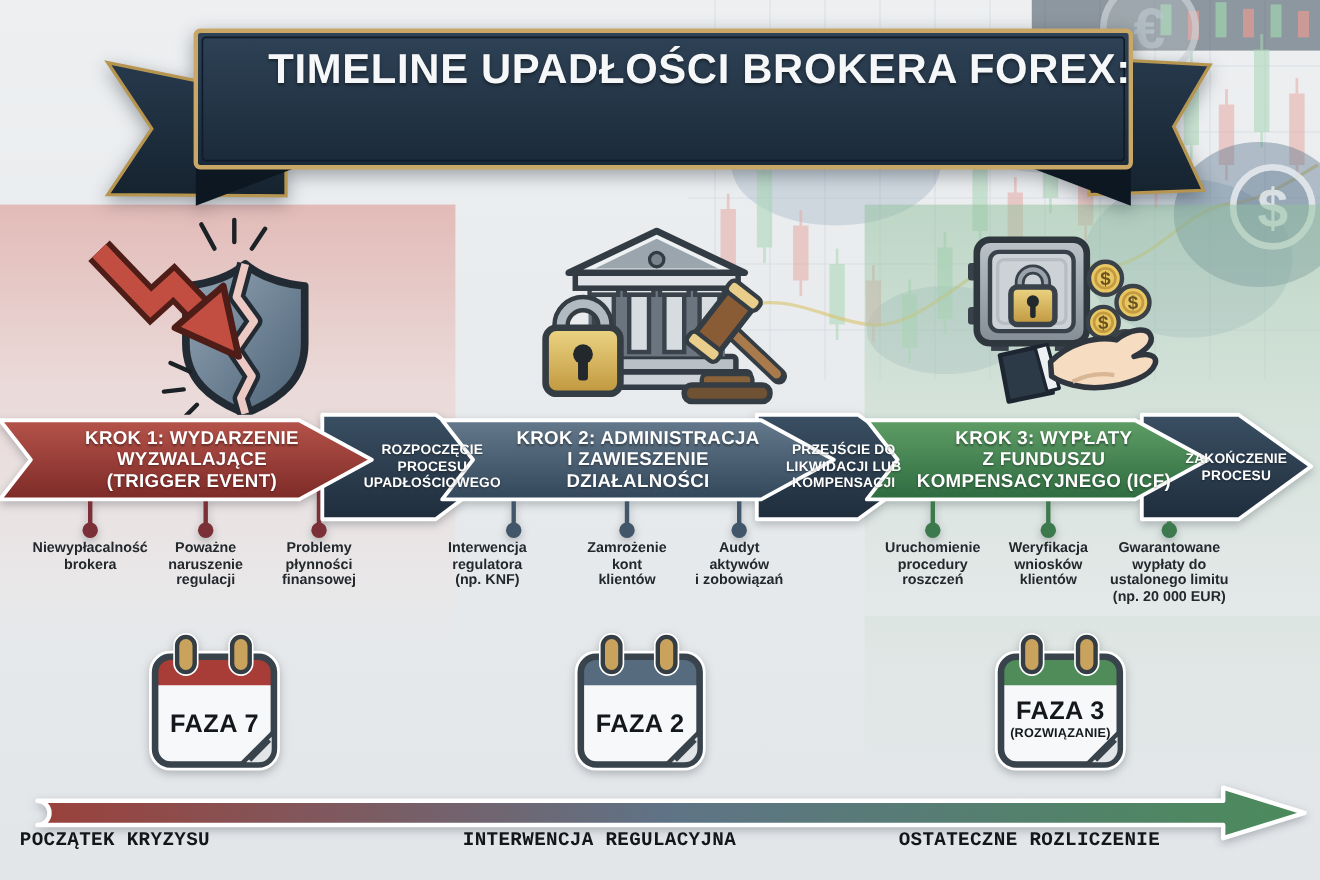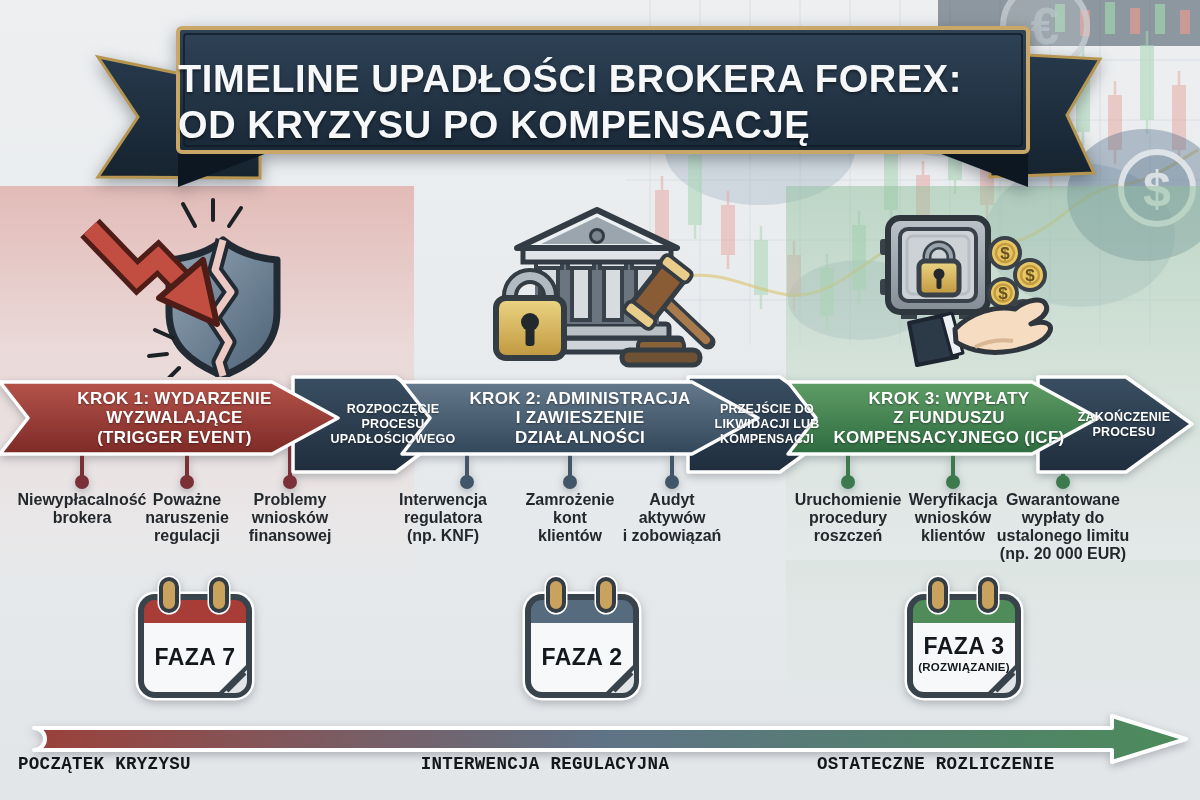--- a/index.html
+++ b/index.html
@@ -7,30 +7,30 @@
          background:linear-gradient(180deg,#edeff1 0%,#e7eaec 55%,#e3e6e9 100%);
          font-family:"Liberation Sans",sans-serif;}
   .abs{position:absolute;}
   .band{position:absolute;pointer-events:none;}
   .band-left{left:0;top:186px;width:414px;height:402px;
     background:linear-gradient(180deg,rgba(219,146,138,.55) 0%,rgba(236,198,193,.48) 40%,rgba(243,224,221,.22) 85%,rgba(243,224,221,0) 100%);}
   .band-right{left:786px;top:186px;width:414px;height:402px;
     background:linear-gradient(180deg,rgba(144,192,157,.5) 0%,rgba(185,214,192,.42) 45%,rgba(208,226,212,.2) 85%,rgba(208,226,212,0) 100%);}
   .band-right2{left:786px;top:560px;width:414px;height:170px;
     background:linear-gradient(180deg,rgba(200,222,206,.28),rgba(205,224,210,0));}
-  .title-wrap{left:178px;top:56px;width:850px;text-align:left;}
+  .title-wrap{left:178px;top:40px;width:850px;text-align:right;}
   .title-line{color:#f5f7f9;font-weight:bold;font-size:38px;line-height:1.22;
     letter-spacing:.6px;text-shadow:0 2px 3px rgba(0,0,0,.45);white-space:nowrap;}
   .arrow-text{display:flex;align-items:center;justify-content:center;text-align:center;
     white-space:pre-line;color:#fff;font-weight:bold;
     text-shadow:0 1px 2px rgba(0,0,0,.4);}
   .step-label{font-size:17px;line-height:1.12;letter-spacing:.3px;}
   .trans-label{font-size:12.5px;line-height:1.2;letter-spacing:.2px;}
   .bullet{position:absolute;text-align:center;white-space:pre-line;color:#23282c;
-    font-weight:bold;font-size:16px;line-height:1.12;}
+    font-weight:bold;font-size:13px;line-height:1.12;}
   .cal-label{position:absolute;width:124px;text-align:center;color:#14181c;
     font-weight:bold;font-size:23px;letter-spacing:.4px;}
   .cal-sub{font-size:11.5px;letter-spacing:.2px;line-height:1.25;}
   .axis-label{position:absolute;top:754px;color:#14171a;font-weight:bold;
     font-size:17.5px;letter-spacing:.3px;font-family:Liberation Mono, monospace;}
   svg{display:block;}
   .shadow-soft{filter:drop-shadow(0 3px 4px rgba(30,40,50,.28));}
   .shadow-banner{filter:drop-shadow(0 5px 8px rgba(20,30,40,.38));}
 </style>
 </head>
@@ -146,21 +146,20 @@
     </defs>
     <polygon points="18,42 180,75 180,163 18,162 58,102" fill="url(#gradTail)" stroke="#b5954f" stroke-width="3"></polygon>
     <polygon points="910,38 1020,44 987,100 1014,158 910,162" fill="url(#gradTail)" stroke="#b5954f" stroke-width="3"></polygon>
     <polygon points="98,137 190,137 98,172" fill="#0d1722"></polygon>
     <polygon points="948,137 856,137 948,172" fill="#0d1722"></polygon>
     <rect x="98" y="13" width="850" height="124" rx="4" fill="url(#gradBanner)" stroke="#c9a766" stroke-width="4"></rect>
     <rect x="104" y="19" width="838" height="112" rx="3" fill="none" stroke="#0f1b28" stroke-width="1.5"></rect>
   </svg>
   <div class="abs title-wrap">
     <div class="title-line">TIMELINE UPADŁOŚCI BROKERA FOREX:</div>
-    <div class="title-line">OD KRYZYSU PO KOMPENSACJĘ</div>
   </div>
 
   <svg class="abs" style="left:55px;top:192px" width="250" height="185" viewBox="0 0 250 185">
     <defs>
       <linearGradient id="gradShield" x1="0" y1="0" x2="1" y2="1">
         <stop offset="0" stop-color="#93a7b8"></stop>
           <stop offset="1" stop-color="#4d6175"></stop>
       </linearGradient>
     </defs>
     <g transform="translate(168,112)">
@@ -349,21 +348,21 @@
 KOMPENSACYJNEGO (ICF)</div>
   <div class="abs arrow-text trans-label" style="left:1060px;top:377px;width:128px;height:95px">ZAKOŃCZENIE
 PROCESU</div>
 
   <div class="bullet" style="left:7px;top:491px;width:150px">Niewypłacalność
 brokera</div>
   <div class="bullet" style="left:112px;top:491px;width:150px">Poważne
 naruszenie
 regulacji</div>
   <div class="bullet" style="left:215px;top:491px;width:150px">Problemy
-wniosków
+płynności
 finansowej</div>
   <div class="bullet" style="left:368px;top:491px;width:150px">Interwencja
 regulatora
 (np. KNF)</div>
   <div class="bullet" style="left:495px;top:491px;width:150px">Zamrożenie
 kont
 klientów</div>
   <div class="bullet" style="left:597px;top:491px;width:150px">Audyt
 aktywów
 i zobowiązań</div>

